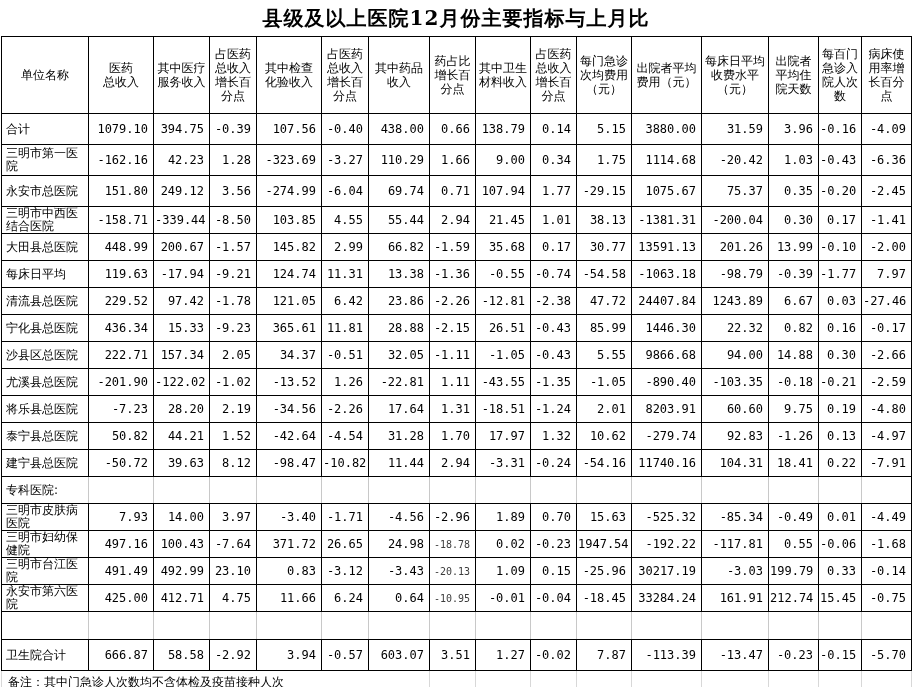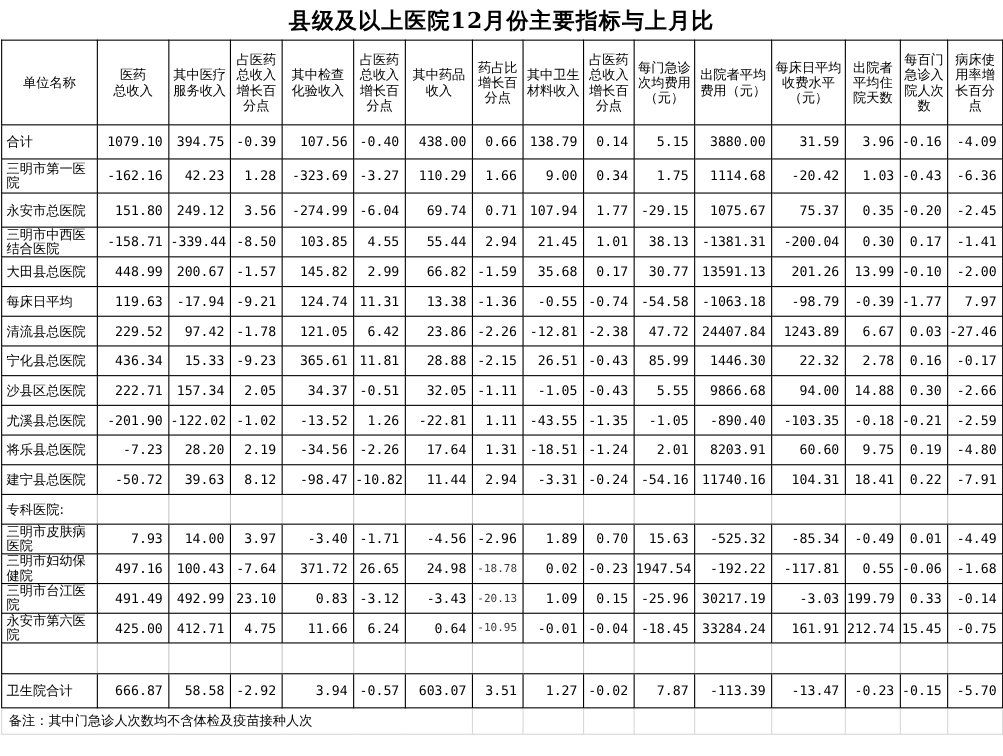--- a/index.html
+++ b/index.html
@@ -259,21 +259,21 @@
         <td class="num">-9.23</td>
         <td class="num">365.61</td>
         <td class="num">11.81</td>
         <td class="num">28.88</td>
         <td class="num">-2.15</td>
         <td class="num">26.51</td>
         <td class="num">-0.43</td>
         <td class="num">85.99</td>
         <td class="num">1446.30</td>
         <td class="num">22.32</td>
-        <td class="num">2.78</td>
+        <td class="num">0.82</td>
         <td class="num">0.16</td>
         <td class="num">-0.17</td>
       </tr>
       <tr class="row-md">
         <td class="name">沙县区总医院</td>
         <td class="num">222.71</td>
         <td class="num">157.34</td>
         <td class="num">2.05</td>
         <td class="num">34.37</td>
         <td class="num">-0.51</td>
@@ -316,20 +316,38 @@
         <td class="num">17.64</td>
         <td class="num">1.31</td>
         <td class="num">-18.51</td>
         <td class="num">-1.24</td>
         <td class="num">2.01</td>
         <td class="num">8203.91</td>
         <td class="num">60.60</td>
         <td class="num">9.75</td>
         <td class="num">0.19</td>
         <td class="num">-4.80</td>
+      </tr>
+      <tr class="row-md">
+        <td class="name">泰宁县总医院</td>
+        <td class="num">50.82</td>
+        <td class="num">44.21</td>
+        <td class="num">1.52</td>
+        <td class="num">-42.64</td>
+        <td class="num">-4.54</td>
+        <td class="num">31.28</td>
+        <td class="num">1.70</td>
+        <td class="num">17.97</td>
+        <td class="num">1.32</td>
+        <td class="num">10.62</td>
+        <td class="num">-279.74</td>
+        <td class="num">92.83</td>
+        <td class="num">-1.26</td>
+        <td class="num">0.13</td>
+        <td class="num">-4.97</td>
       </tr>
       <tr class="row-md">
         <td class="name">建宁县总医院</td>
         <td class="num">-50.72</td>
         <td class="num">39.63</td>
         <td class="num">8.12</td>
         <td class="num">-98.47</td>
         <td class="num">-10.82</td>
         <td class="num">11.44</td>
         <td class="num">2.94</td>

